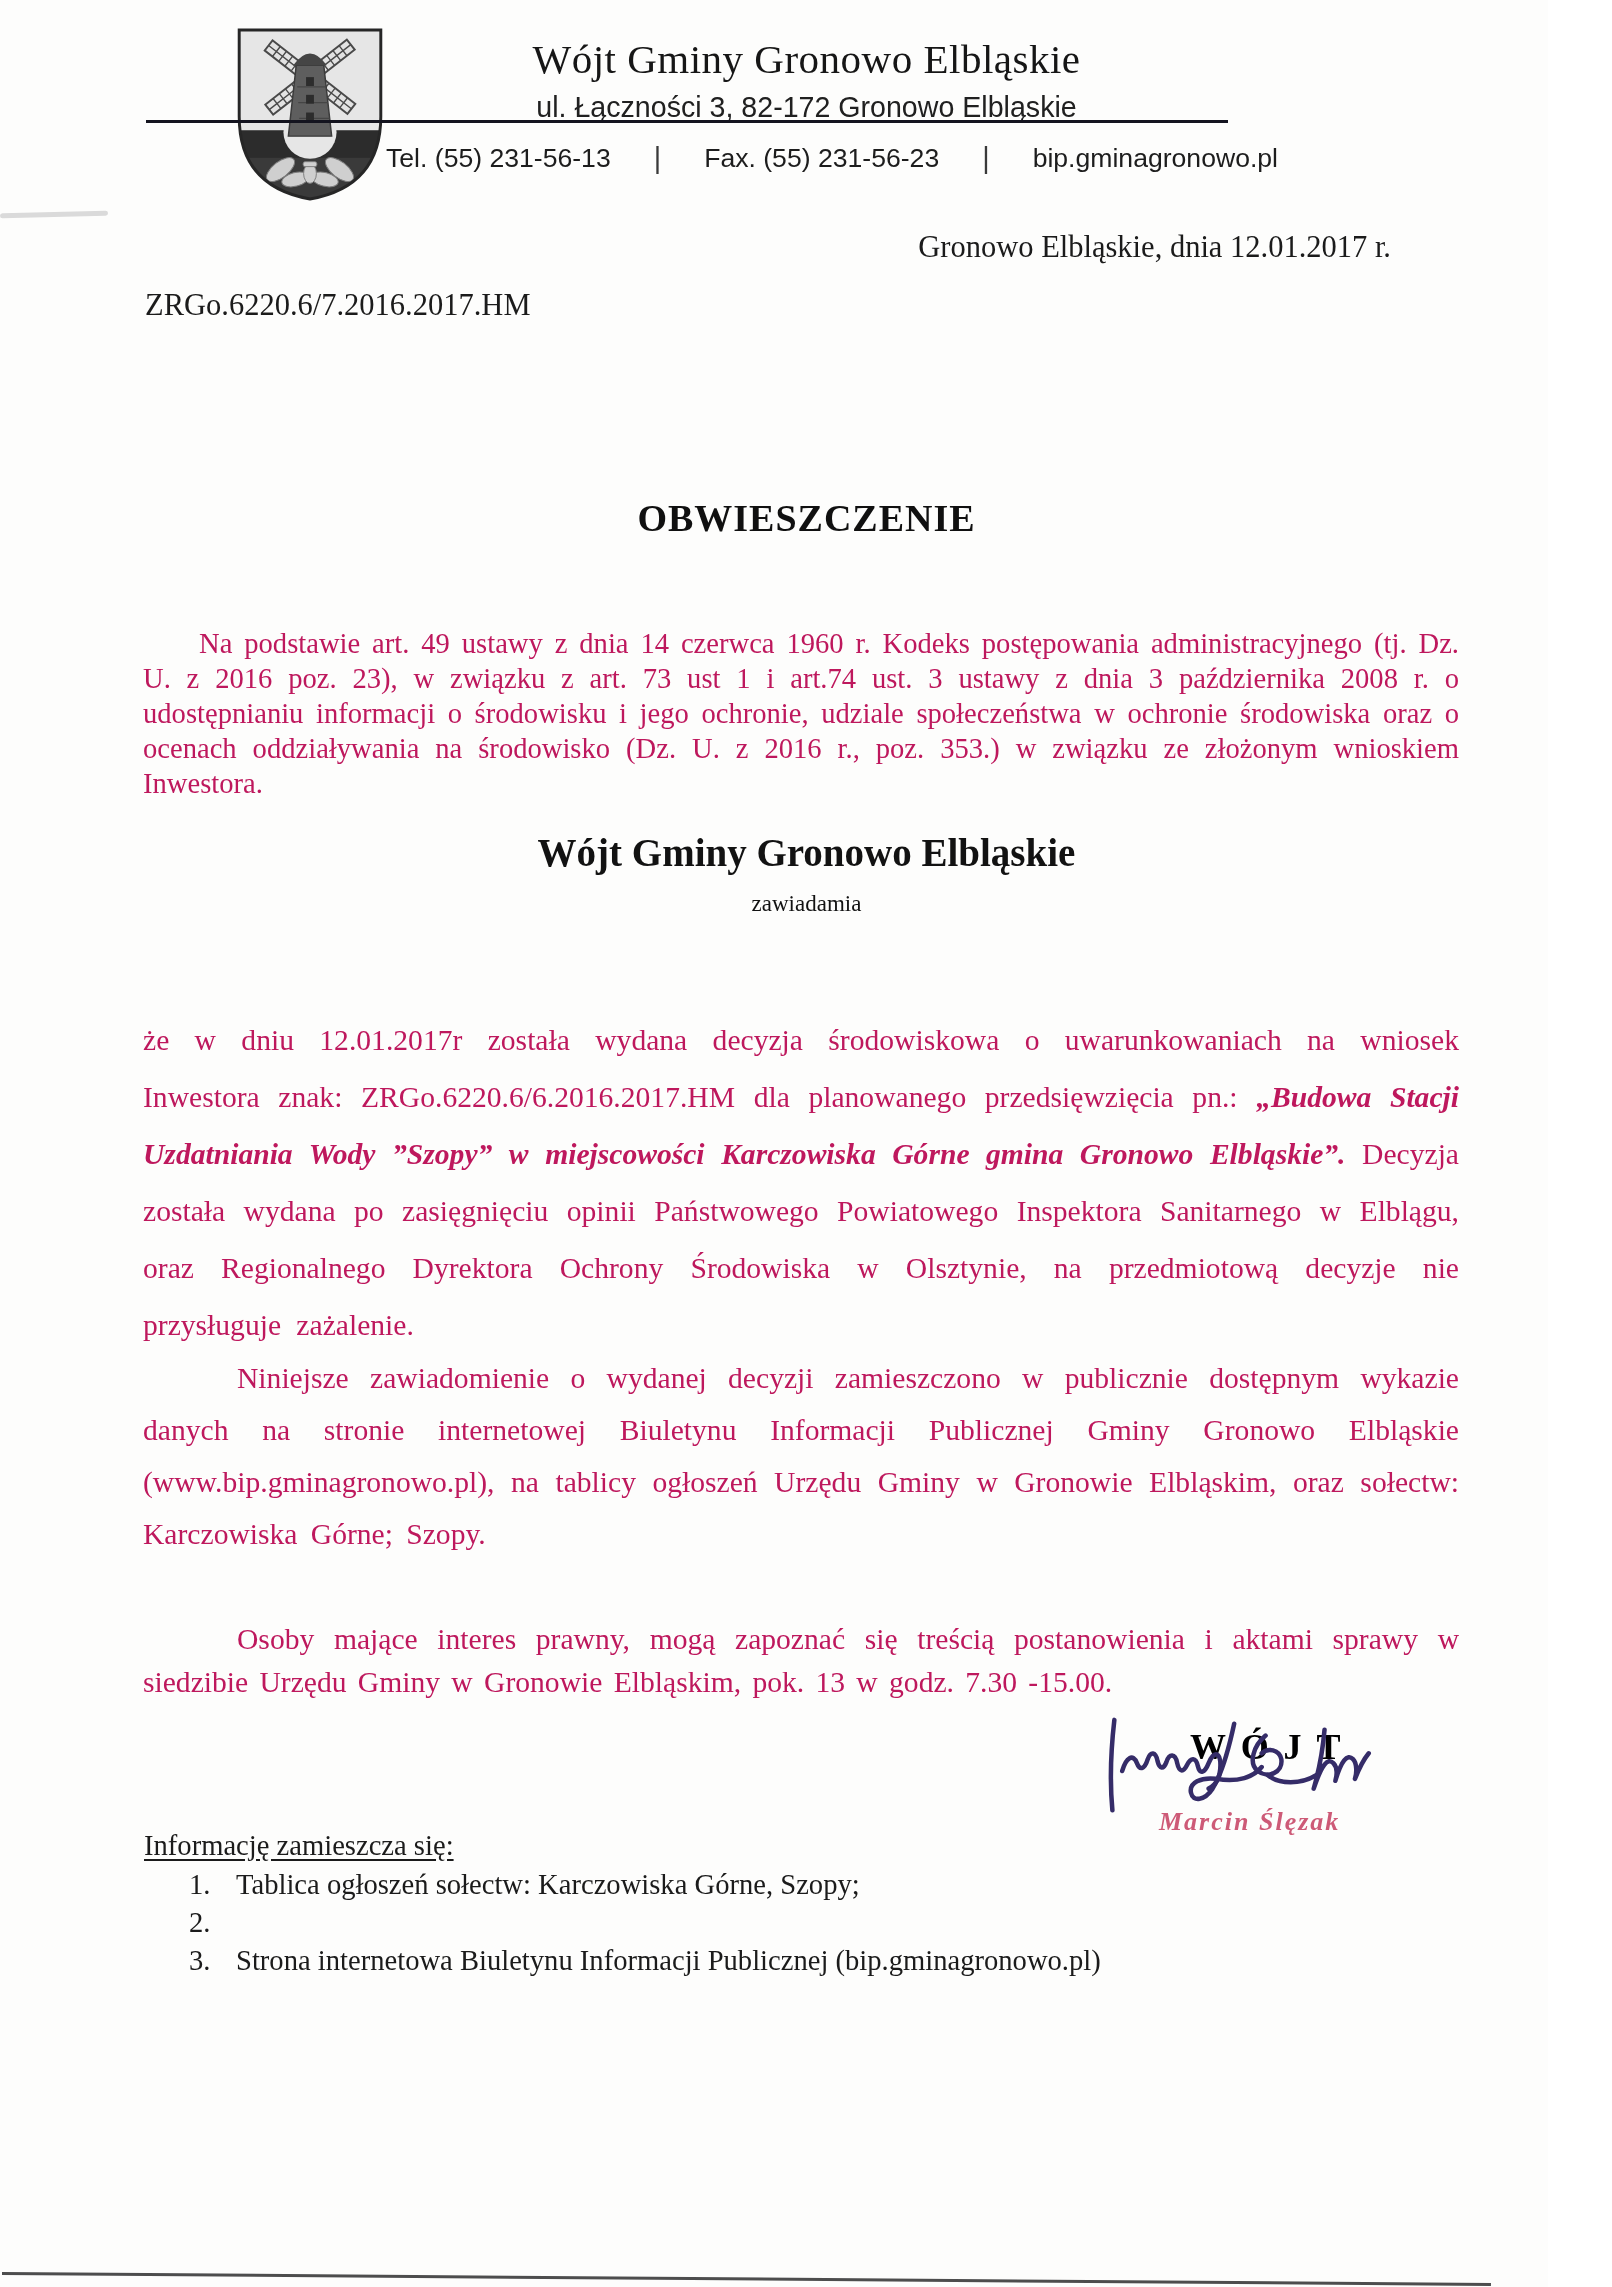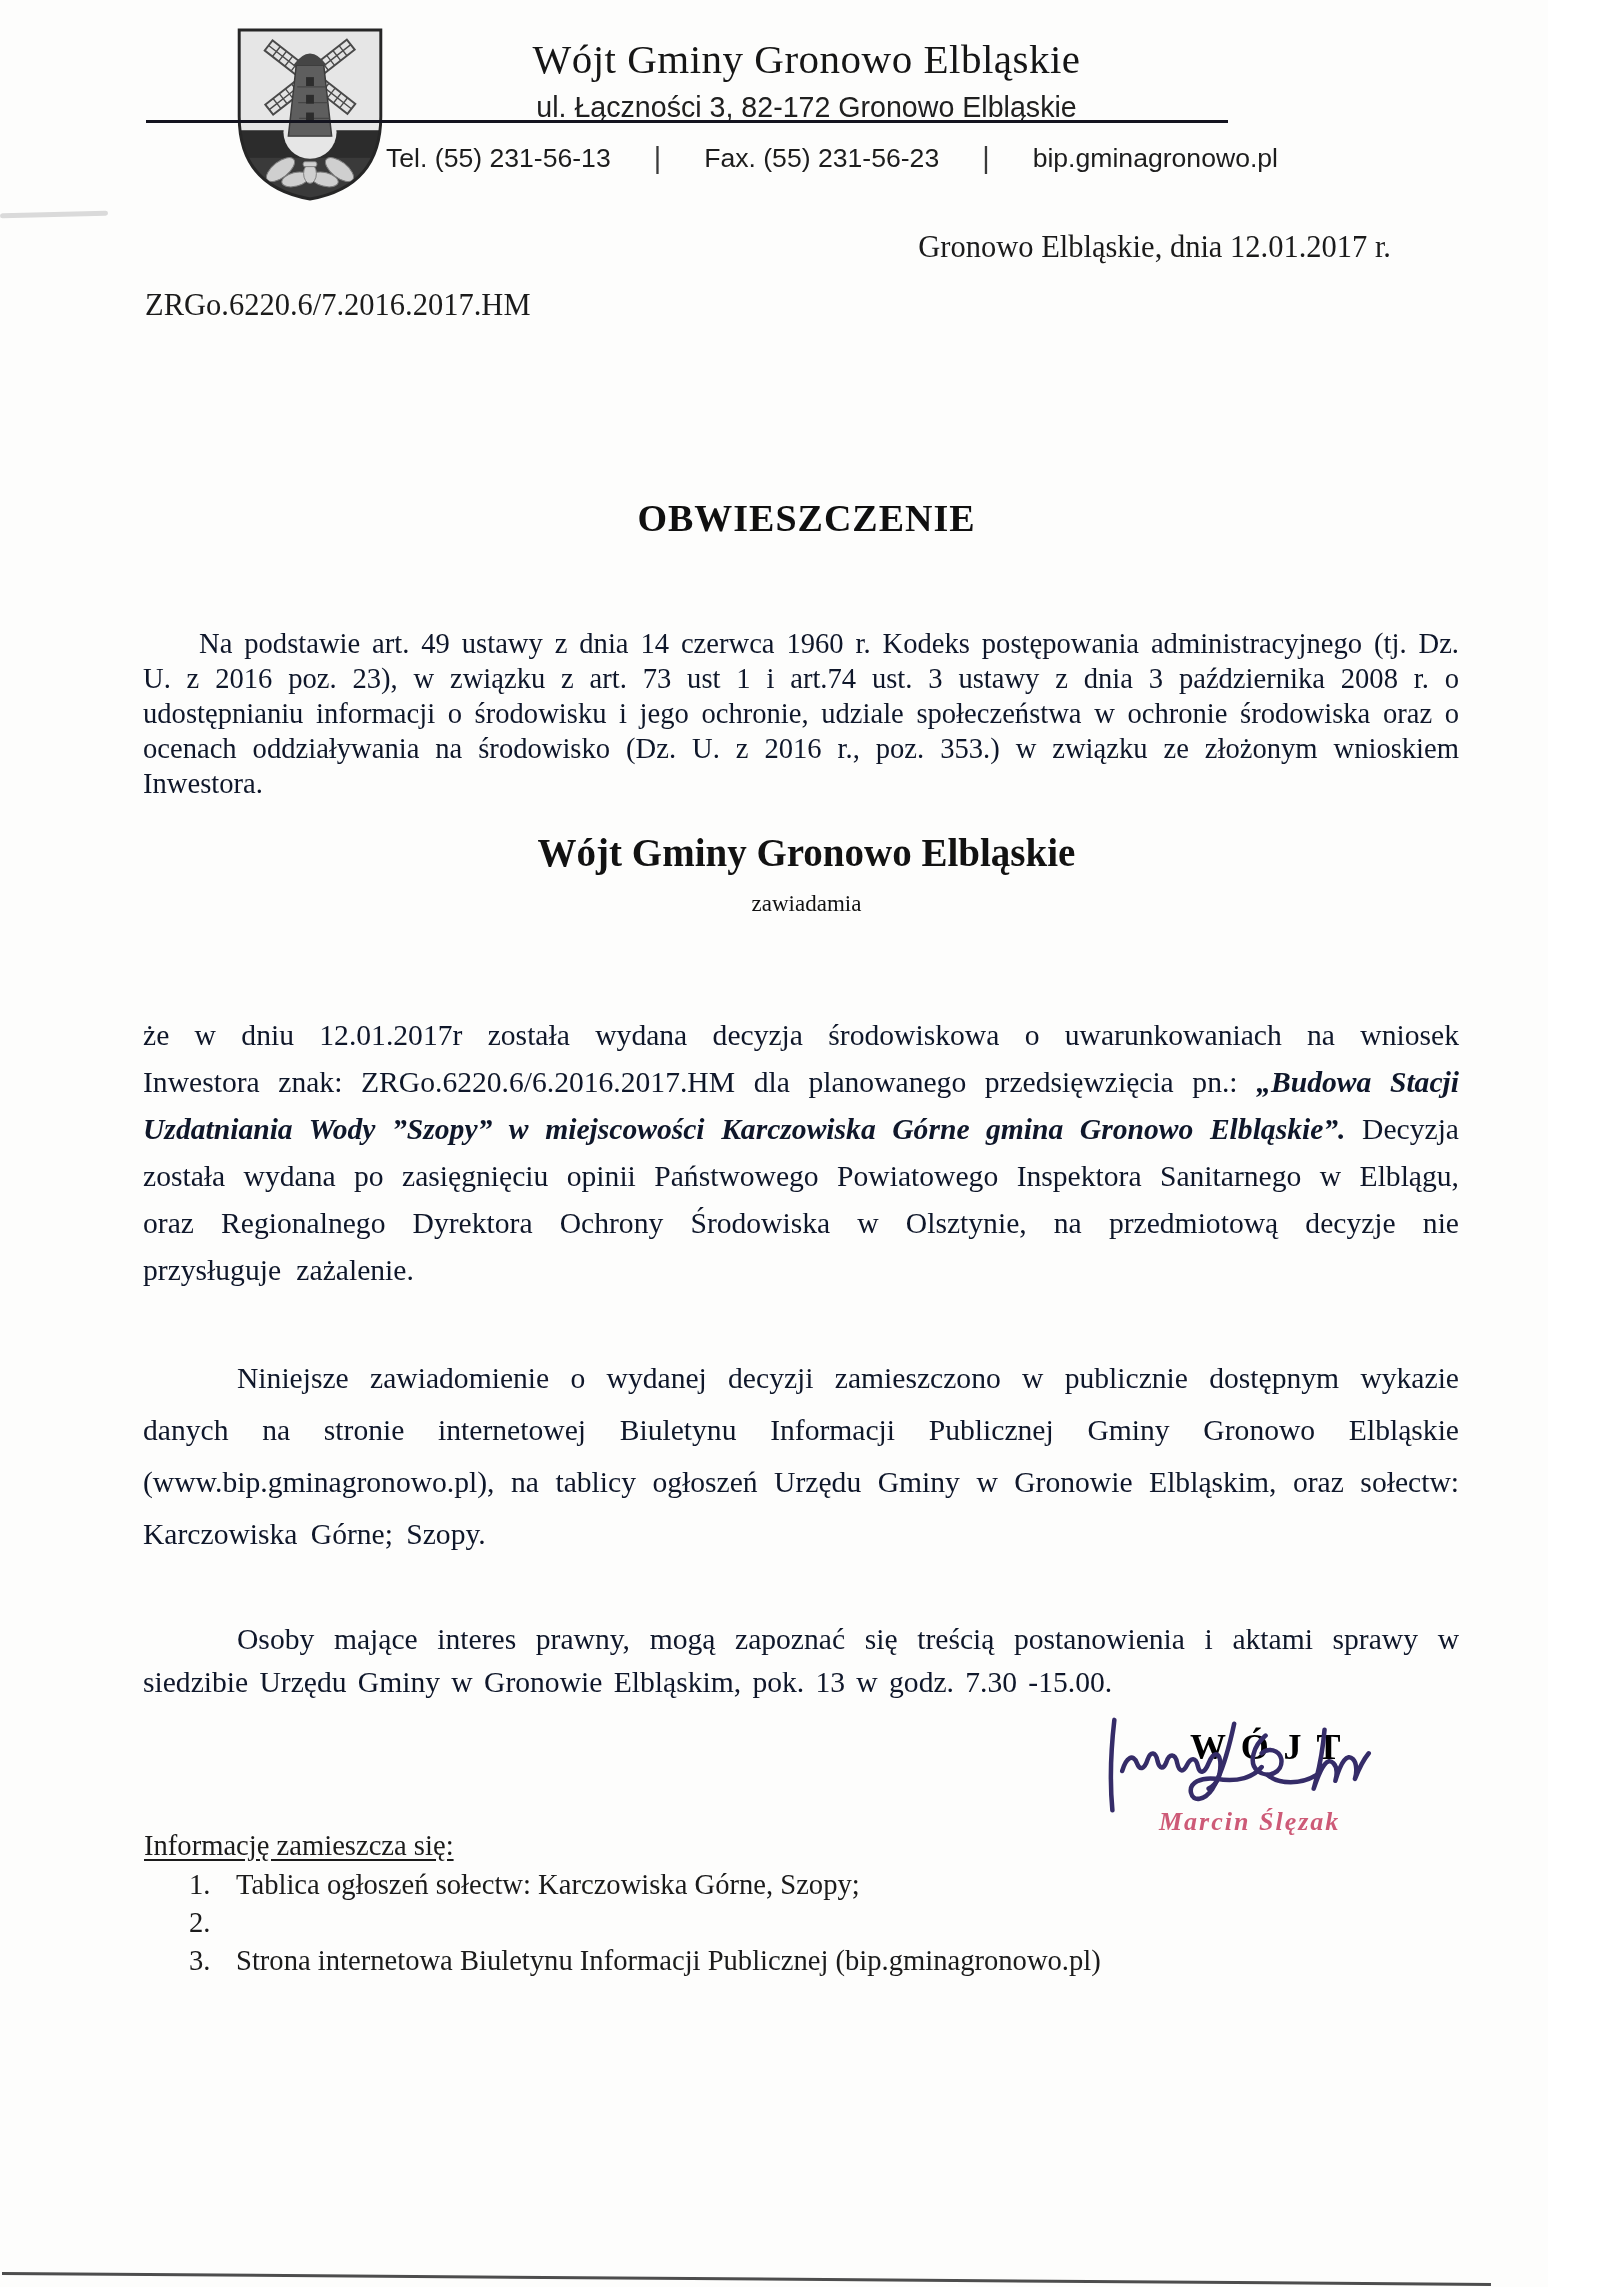--- a/index.html
+++ b/index.html
@@ -86,21 +86,21 @@
     font-size: 38px;
     font-weight: 700;
     letter-spacing: 1px;
     color: #101010;
   }
   .para {
     position: absolute;
     left: 143px;
     width: 1316px;
     text-align: justify;
-    color: #0f172a;
+    color: #be185d;
   }
   .p1 {
     top: 597px;
     font-size: 28.6px;
     line-height: 35px;
     text-indent: 56px;
     word-spacing: 3.9px;
   }
   .subtitle-1 {
     position: absolute;
@@ -114,21 +114,21 @@
     position: absolute;
     left: 0; top: 891px; width: 1613px;
     text-align: center;
     font-size: 23px;
     font-weight: 400;
     color: #121212;
   }
   .p2 {
     top: 982px;
     font-size: 29.6px;
-    line-height: 47px;
+    line-height: 57px;
     word-spacing: 7.9px;
   }
   .p2 .project-name {
     font-weight: 700;
     font-style: italic;
   }
   .p3 {
     top: 1322px;
     font-size: 29.6px;
     line-height: 52px;

